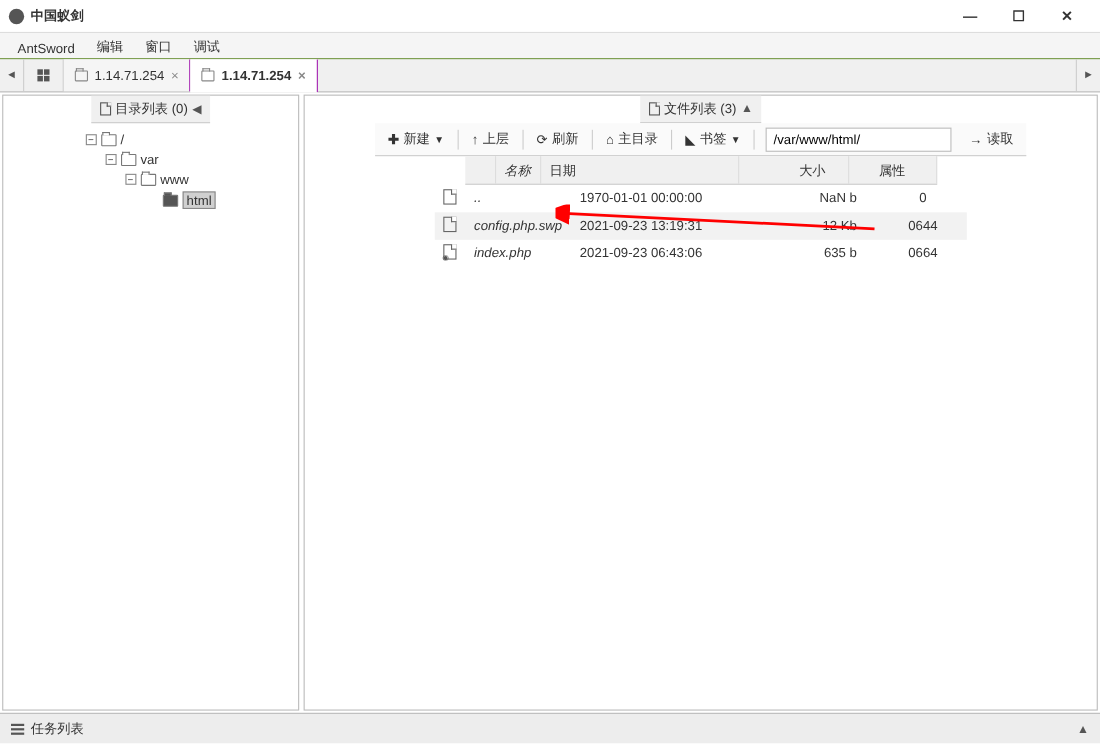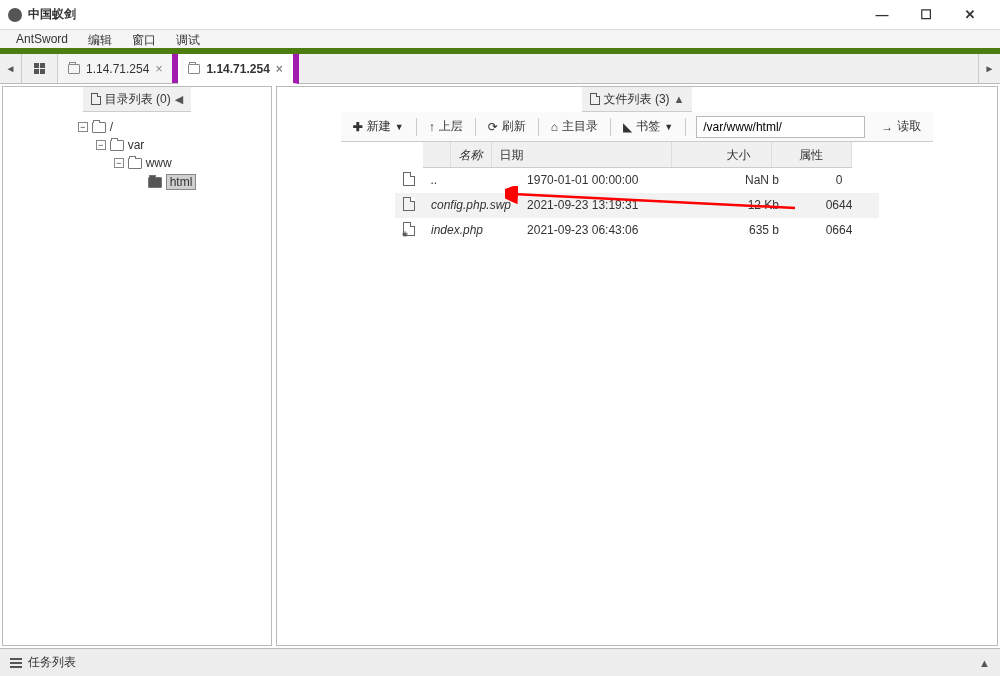--- a/index.html
+++ b/index.html
@@ -4,30 +4,30 @@
   <style>
     * { box-sizing: border-box; margin: 0; padding: 0; }
     body { font-family: "Microsoft YaHei", "Segoe UI", sans-serif; font-size: 12px; color: #333; background: #fff; width: 1000px; height: 676px; overflow: hidden; position: relative; }
     
     .titlebar { height: 30px; display: flex; align-items: center; padding: 0 8px; border-bottom: 1px solid #ddd; background: #fff; font-weight: bold; }
     .titlebar .app-icon { width: 14px; height: 14px; background: #555; border-radius: 50%; margin-right: 6px; }
     .titlebar .title { flex: 1; font-size: 12px; }
     .titlebar .win-btns { display: flex; gap: 0px; }
     .titlebar .win-btn { width: 44px; height: 28px; display: flex; align-items: center; justify-content: center; font-size: 13px; cursor: pointer; }
     
-    .menubar { height: 24px; display: flex; align-items: flex-start; padding: 0 8px; gap: 4px; background: #f5f5f5; border-bottom: 6px solid #4d7c0f; font-size: 12px; }
+    .menubar { height: 24px; display: flex; align-items: flex-end; padding: 0 8px; gap: 4px; background: #f5f5f5; border-bottom: 1px solid #4d7c0f; font-size: 12px; }
     .menubar .menu-item { padding: 2px 8px; cursor: pointer; }
     
     .tabs-bar { height: 30px; display: flex; align-items: stretch; background: #f0f0f0; border-bottom: 1px solid #bbb; }
     .tabs-bar .nav-btn { width: 22px; display: flex; align-items: center; justify-content: center; border-right: 1px solid #ccc; cursor: pointer; font-size: 10px; color: #555; }
     .tabs-bar .nav-btn:last-child { border-right: none; border-left: 1px solid #ccc; }
     .tabs-bar .home-btn { width: 36px; display: flex; align-items: center; justify-content: center; border-right: 1px solid #ccc; cursor: pointer; }
     .tabs-bar .home-btn .grid { display: grid; grid-template-columns: 5px 5px; grid-template-rows: 5px 5px; gap: 1px; }
     .tabs-bar .home-btn .grid div { background: #555; }
-    .tabs-bar .tab { display: flex; align-items: center; padding: 0 10px; border-right: 6px solid #a21caf; background: #f5f5f5; cursor: pointer; position: relative; gap: 6px; }
+    .tabs-bar .tab { display: flex; align-items: center; padding: 0 10px; border-right: 1px solid #a21caf; background: #f5f5f5; cursor: pointer; position: relative; gap: 6px; }
     .tabs-bar .tab.active { background: #fff; font-weight: bold; border-bottom: 1px solid #fff; margin-bottom: -1px; }
     .tabs-bar .tab .folder-icon { width: 12px; height: 10px; background: transparent; border: 1px solid #888; border-radius: 1px; position: relative; }
     .tabs-bar .tab .folder-icon:before { content: ""; position: absolute; top: -3px; left: 0; width: 5px; height: 2px; border: 1px solid #888; border-bottom: none; }
     .tabs-bar .tab .close { font-size: 12px; color: #888; cursor: pointer; }
     .tabs-bar .spacer { flex: 1; }
     
     .main { display: flex; height: calc(676px - 30px - 24px - 30px - 28px); }
     
     .panel { border: 1px solid #bbb; margin: 2px; display: flex; flex-direction: column; background: #fff; align-items: center; }
     .panel-header { height: 25px; background: #f0f0f0; border-bottom: 1px solid #ccc; display: flex; align-items: center; padding: 0 8px; font-size: 12px; gap: 4px; }

